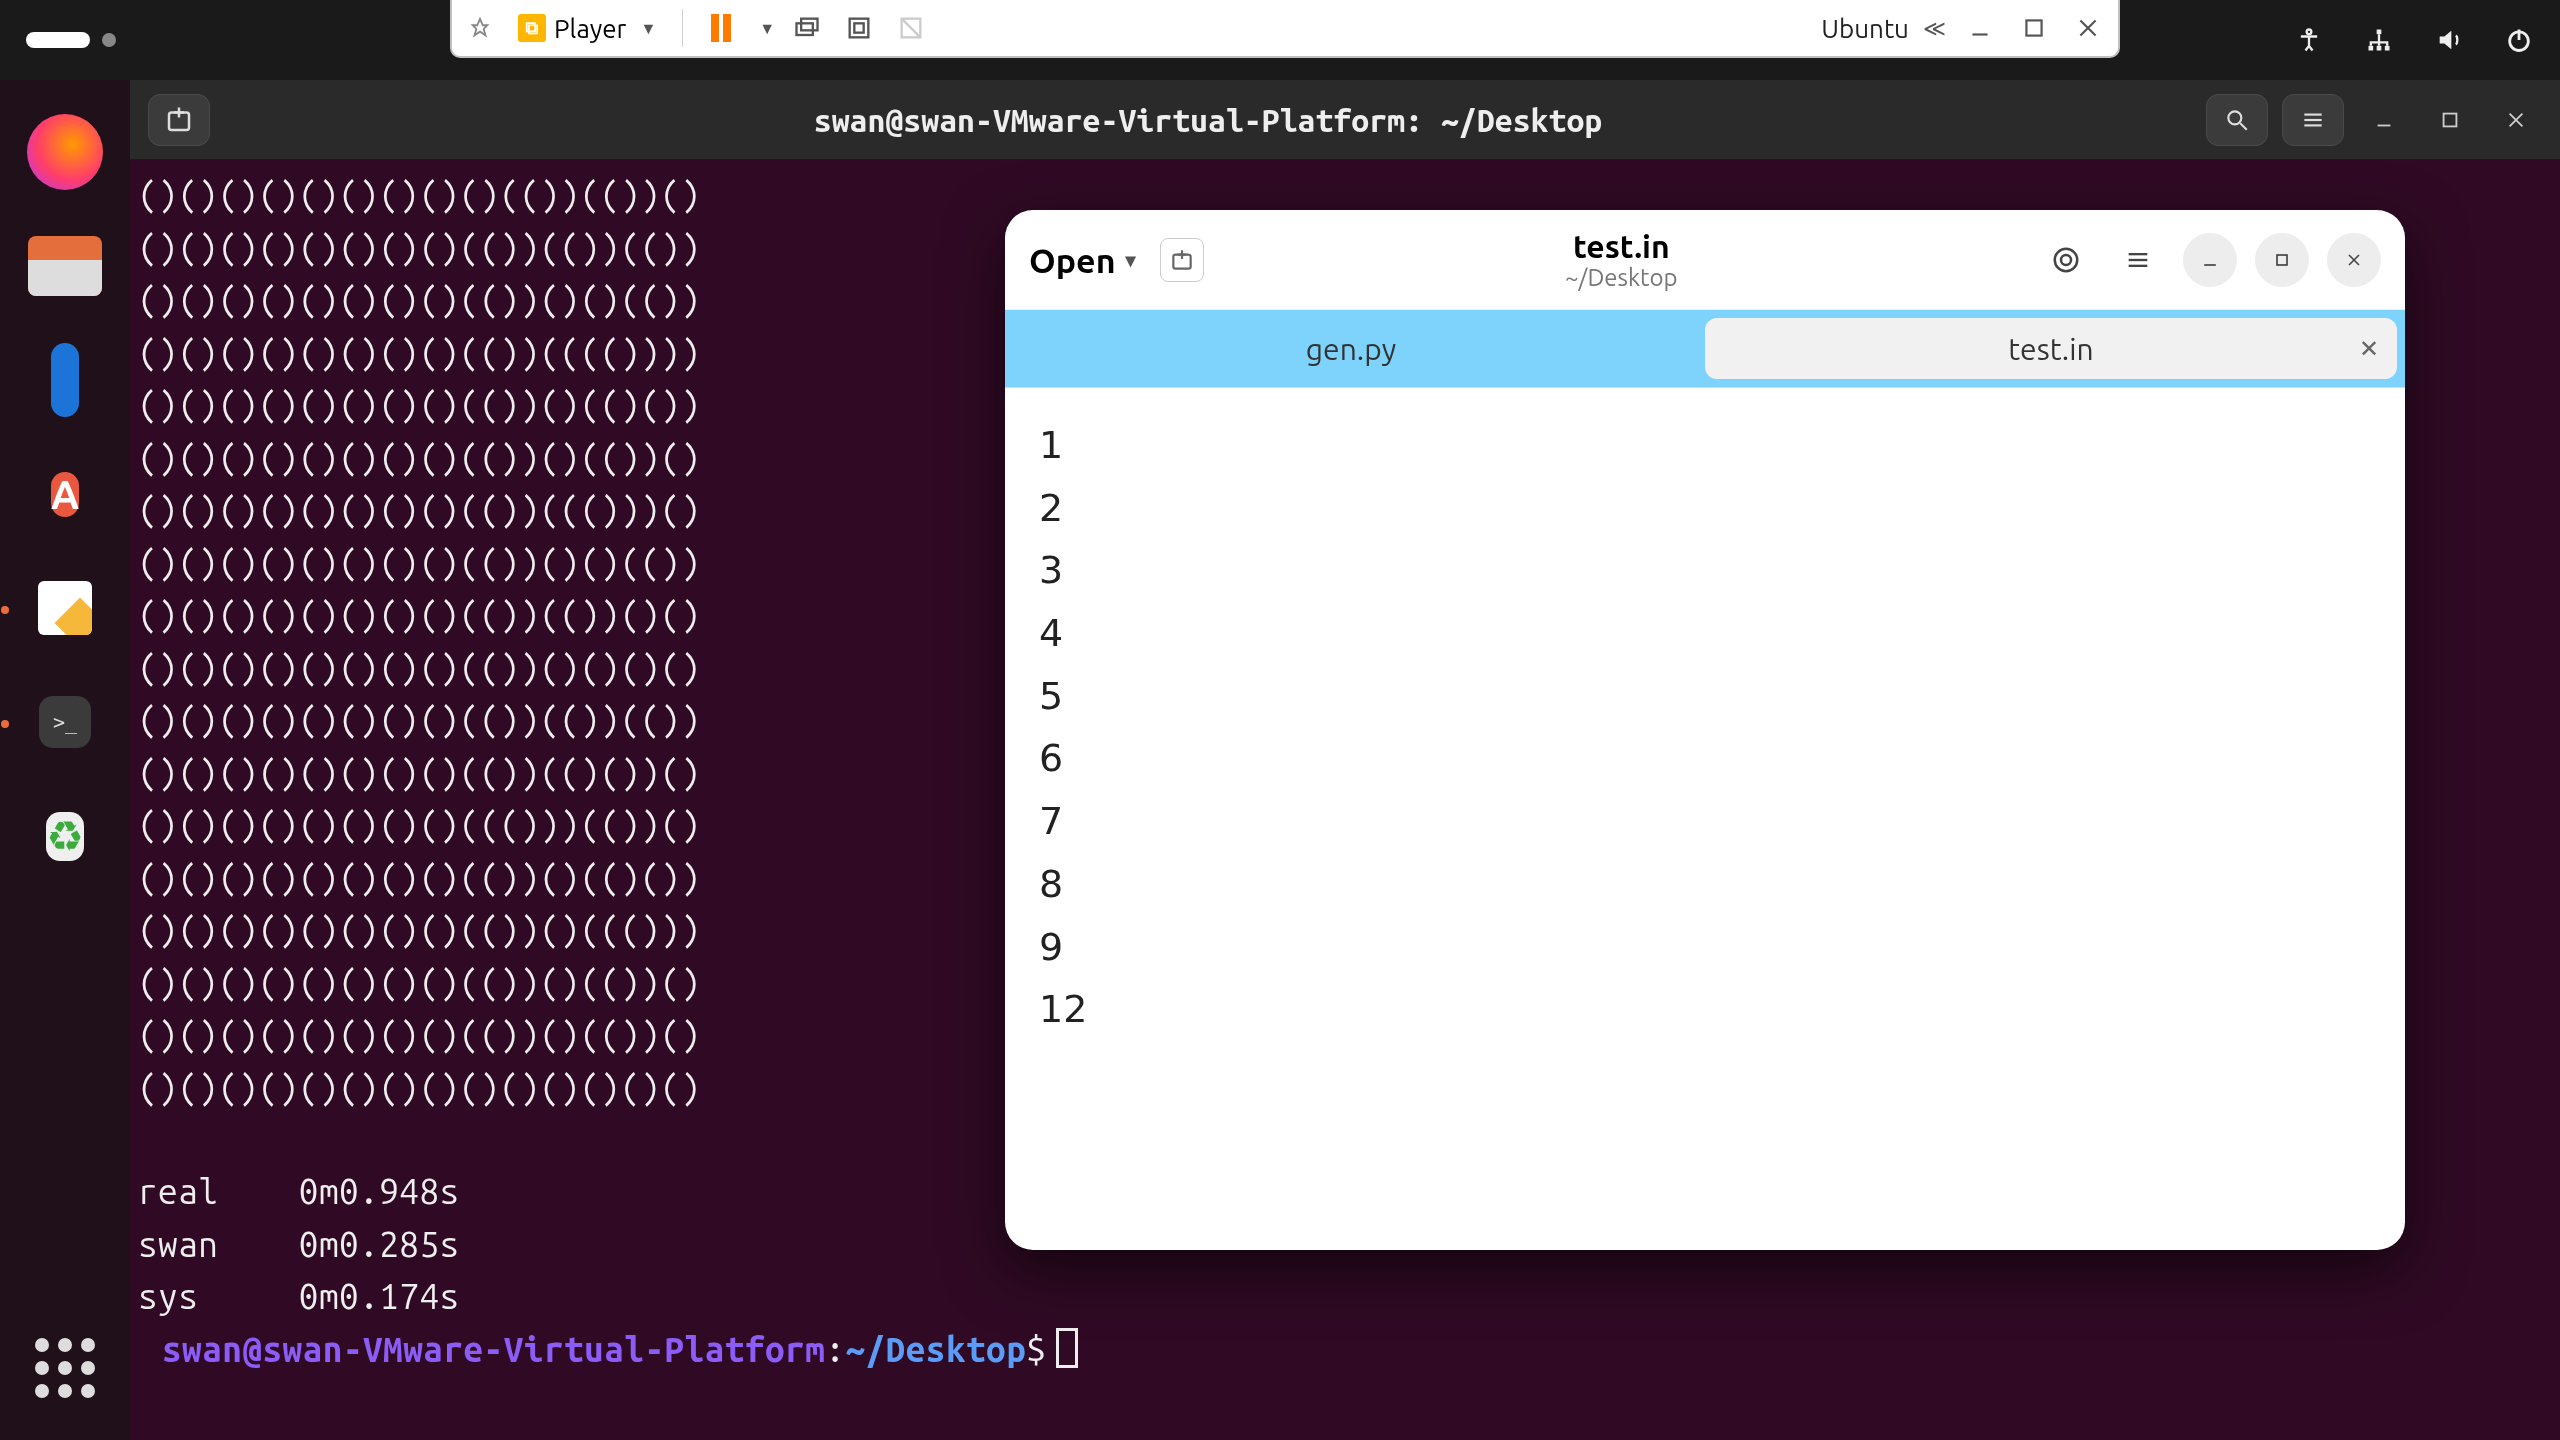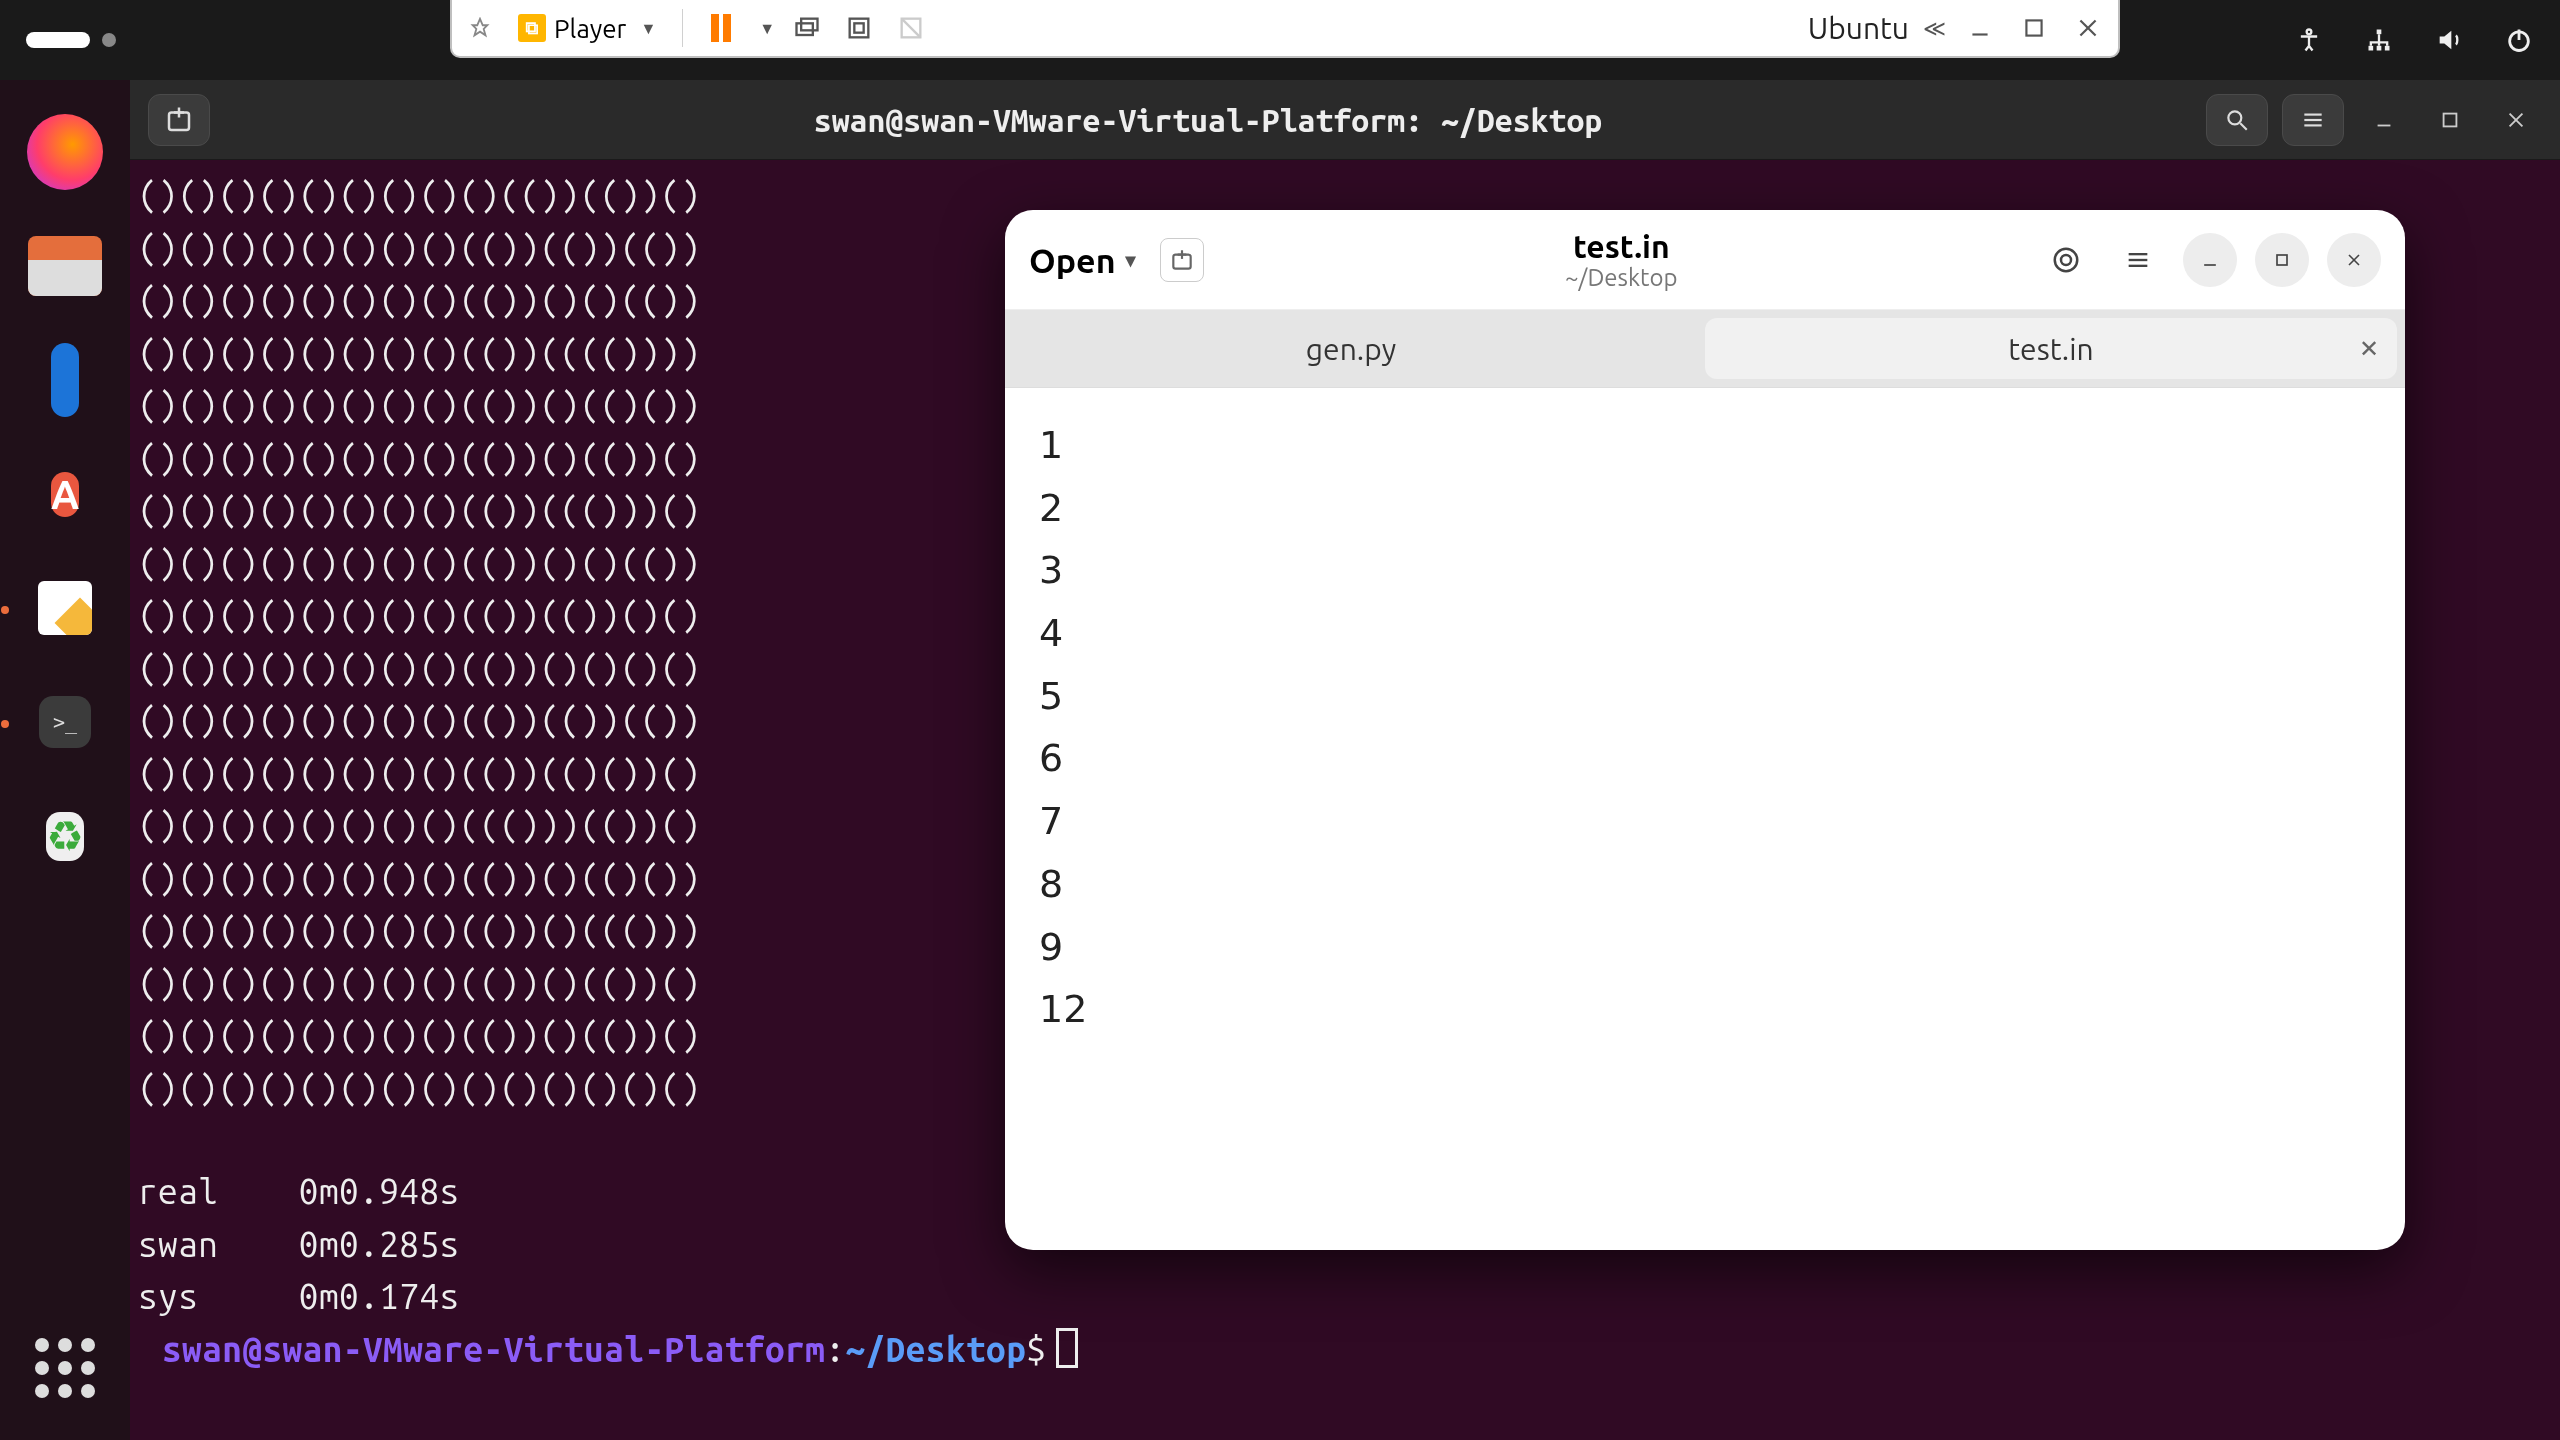--- a/index.html
+++ b/index.html
@@ -32,21 +32,21 @@
       display: flex; align-items: center; gap: 8px;
       padding: 4px 8px; font-size: 26px;
     }
     .vm-player-ico { width:28px;height:28px;background:#ffb600;border-radius:3px;display:flex;align-items:center;justify-content:center;color:#fff;font-weight:bold;font-size:18px; }
     .vm-dd { color:#555;font-size:16px;margin-left:6px; }
     .vm-sep { width:1px;height:38px;background:#d0d0d0;margin:0 6px; }
     .vm-pause { display:flex;align-items:center;gap:2px; }
     .vm-pause-bar { width:8px;height:28px;background:#ff7b00;margin:0 1px; }
     .vm-ico-btn { width:40px;height:40px;display:flex;align-items:center;justify-content:center;color:#555; }
     .vm-toolbar-right { margin-left:auto;display:flex;align-items:center;gap:14px;font-size:26px; }
-    .vm-ubuntu-lbl { font-size:30px;color:#222; }
+    .vm-ubuntu-lbl { font-size:26px;color:#222; }
     .vm-chev { font-size:22px;color:#555; }
 
     
     .gnome-top {
       position: absolute;
       top: 0; left: 0;
       width: 2560px; height: 80px;
       background: #1a1a1a;
       display: flex;
       align-items: center;
@@ -158,21 +158,21 @@
       font-size:34px;font-weight:700;display:flex;align-items:center;gap:10px;justify-content:space-between;
     }
     .gedit-open .chev{font-size:20px;color:#555;}
     .gedit-newtab{width:44px;height:44px;border:1px solid #ccc;border-radius:8px;display:flex;align-items:center;justify-content:center;color:#666;margin-left:6px;}
     .gedit-title-wrap{flex:1;text-align:center;}
     .gedit-title{font-size:32px;font-weight:700;}
     .gedit-sub{font-size:24px;color:#777;}
     .gedit-hdr-btn{width:54px;height:54px;border-radius:50%;display:flex;align-items:center;justify-content:center;color:#444;}
     .gedit-hdr-btn.circle{background:#ededed;}
     .gedit-tabs{
-      display:flex;height:78px;border-bottom:1px solid #ddd;background:#e5e5e5;text-align:center;
+      display:flex;height:78px;border-bottom:1px solid #ddd;background:#7dd3fc;text-align:center;
     }
     .gedit-tab{
       flex:1;display:flex;align-items:center;justify-content:center;font-size:30px;color:#333;position:relative;
     }
     .gedit-tab.active{background:#f1f1f1;border-radius:12px;margin:8px;}
     .gedit-tab .tab-x{position:absolute;right:18px;color:#666;font-size:24px;}
     .gedit-body{
       flex:1;padding:26px 34px;font-size:38px;line-height:1.65;color:#222;
       font-family:"DejaVu Sans",sans-serif;
     }

